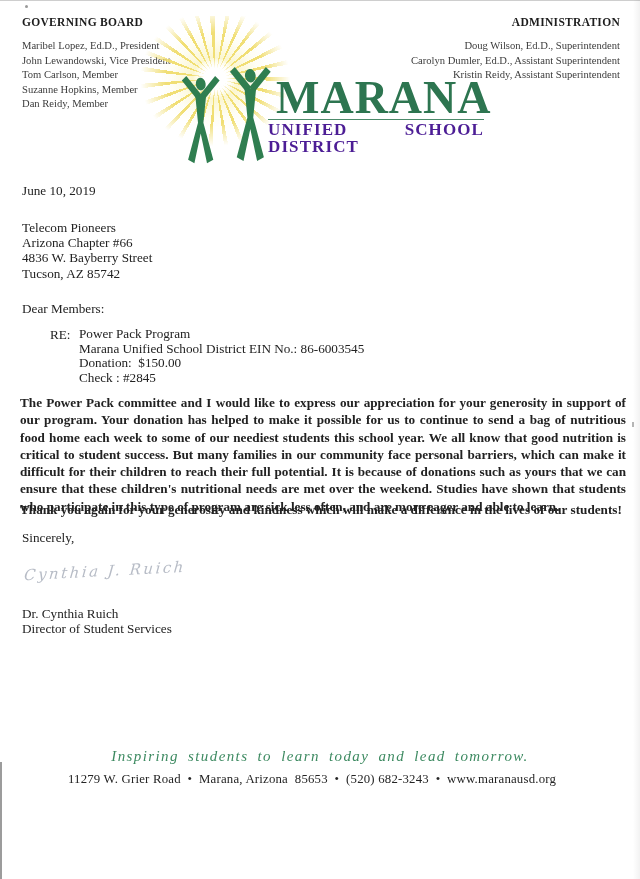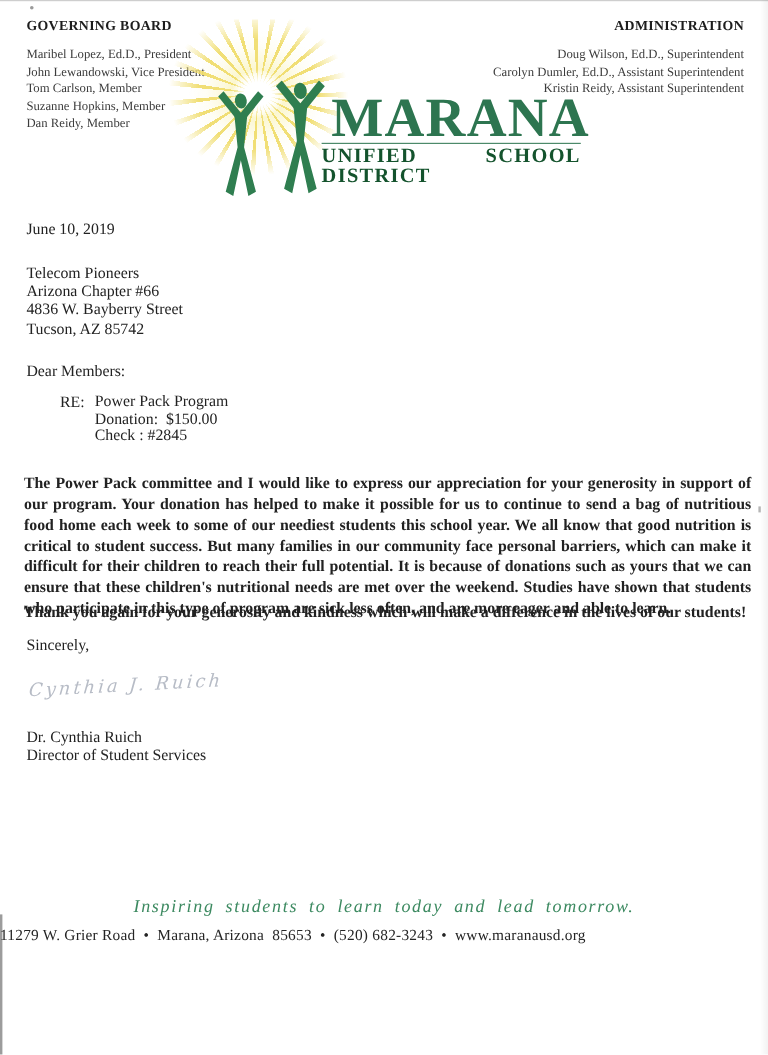--- a/index.html
+++ b/index.html
@@ -26,21 +26,21 @@
     background:
       repeating-conic-gradient(from -4deg at 47% 46%, rgba(240,221,110,.95) 0deg 3.6deg, rgba(240,221,110,0) 3.6deg 13.3deg),
       radial-gradient(ellipse 52% 56% at 47% 46%, rgba(0,0,0,0) 14%, rgba(247,238,160,.5) 27%, rgba(252,248,210,.22) 52%, rgba(255,255,255,0) 70%);
     -webkit-mask-image:radial-gradient(ellipse 52% 56% at 47% 46%, rgba(0,0,0,0) 0%, rgba(0,0,0,0) 13%, #000 27%, #000 60%, rgba(0,0,0,0) 90%);
     mask-image:radial-gradient(ellipse 52% 56% at 47% 46%, rgba(0,0,0,0) 0%, rgba(0,0,0,0) 13%, #000 27%, #000 60%, rgba(0,0,0,0) 90%);
   }
   .figures{position:absolute;left:176px;top:67px;width:100px;height:97px;}
   .fig{fill:#2f7e50;}
   .logo-name{position:absolute;left:276px;top:76px;font-size:46px;font-weight:bold;color:#2d7550;letter-spacing:1px;line-height:44px;}
   .logo-rule{position:absolute;left:268px;top:119px;width:216px;height:1px;background:#2d7550;opacity:.85;}
-  .logo-subtitle{position:absolute;left:268px;top:121px;width:216px;font-size:17px;font-weight:bold;color:#14532d;letter-spacing:1.1px;text-align:justify;line-height:17px;}
+  .logo-subtitle{position:absolute;left:268px;top:121px;width:216px;font-size:17px;font-weight:bold;color:#4c1d95;letter-spacing:1.1px;text-align:justify;line-height:17px;}
 
   
   .l-date{position:absolute;left:22px;top:183px;font-size:13.2px;}
   .recipient{position:absolute;left:22px;top:220px;font-size:13.2px;line-height:15.2px;}
   .salutation{position:absolute;left:22px;top:301px;font-size:13.2px;}
   .re-label{position:absolute;left:50px;top:327px;font-size:13.2px;}
   .re-lines{position:absolute;left:79px;top:327px;font-size:13.2px;line-height:14.6px;}
   .re-lines div{white-space:pre-wrap;}
   .para{position:absolute;left:20px;width:606px;font-size:13.2px;line-height:17.3px;text-align:justify;font-weight:bold;}
   .para1{top:394px;}
@@ -49,21 +49,21 @@
   .signature{
     position:absolute;left:24px;top:562px;font-size:15px;color:#b7bcc6;
     font-style:italic;letter-spacing:2.5px;transform:rotate(-3deg) skewX(-8deg);
     font-family:"DejaVu Serif",serif;
   }
   .signer-name{position:absolute;left:22px;top:606px;font-size:13.2px;}
   .signer-title{position:absolute;left:22px;top:621px;font-size:13.2px;}
 
   
   .tagline{position:absolute;left:0;top:748px;width:640px;text-align:center;font-size:15px;font-weight:normal;font-style:italic;color:#3d8a61;letter-spacing:1.4px;word-spacing:4px;}
-  .footer-address{position:absolute;left:0;top:772px;width:624px;font-size:12.8px;color:#242424;white-space:pre-wrap;letter-spacing:.2px;}
+  .footer-address{position:absolute;left:0;top:772px;width:624px;text-align:center;font-size:12.8px;color:#242424;white-space:pre-wrap;letter-spacing:.2px;}
 </style>
 </head>
 <body>
 
 <div class="scan">
 
   <div class="edge-top"></div>
   <div class="edge-left"></div>
   <div class="edge-right"></div>
   <div class="speck-a"></div>
@@ -109,20 +109,21 @@
     <div>Arizona Chapter #66</div>
     <div>4836 W. Bayberry Street</div>
     <div>Tucson, AZ 85742</div>
   </div>
 
   <div class="salutation">Dear Members:</div>
 
   <div class="re-label">RE:</div>
   <div class="re-lines">
     <div>Power Pack Program</div>
+    <div>Marana Unified School District EIN No.: 86-6003545</div>
     <div>Donation:  $150.00</div>
     <div>Check : #2845</div>
   </div>
 
   <div class="para para1">The Power Pack committee and I would like to express our appreciation for your generosity in support of our program. Your donation has helped to make it possible for us to continue to send a bag of nutritious food home each week to some of our neediest students this school year.  We all know that good nutrition is critical to student success. But many families in our community face personal barriers, which can make it difficult for their children to reach their full potential. It is because of donations such as yours that we can ensure that these children's nutritional needs are met over the weekend. Studies have shown that students who participate in this type of program are sick less often, and are more eager and able to learn.</div>
   <div class="para para2">Thank you again for your generosity and kindness which will make a difference in the lives of our students!</div>
 
   <div class="closing">Sincerely,</div>
   <div class="signature">Cynthia J. Ruich</div>
   <div class="signer-name">Dr. Cynthia Ruich</div>

